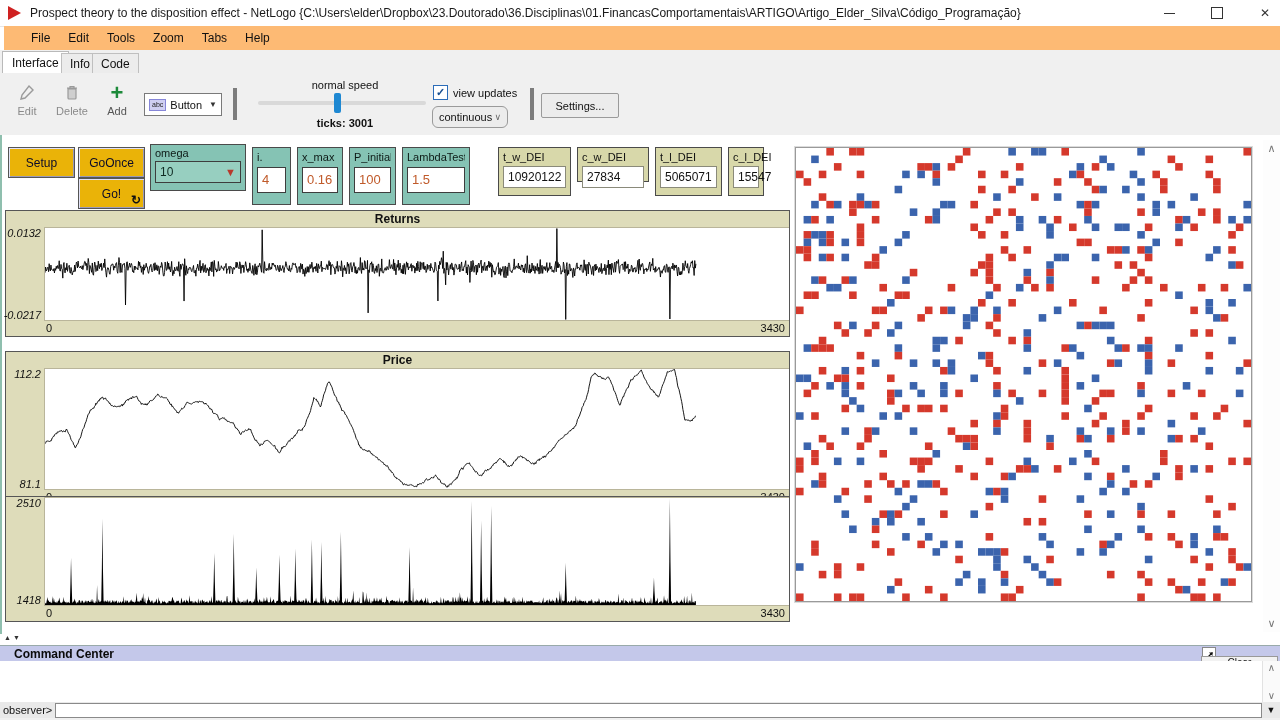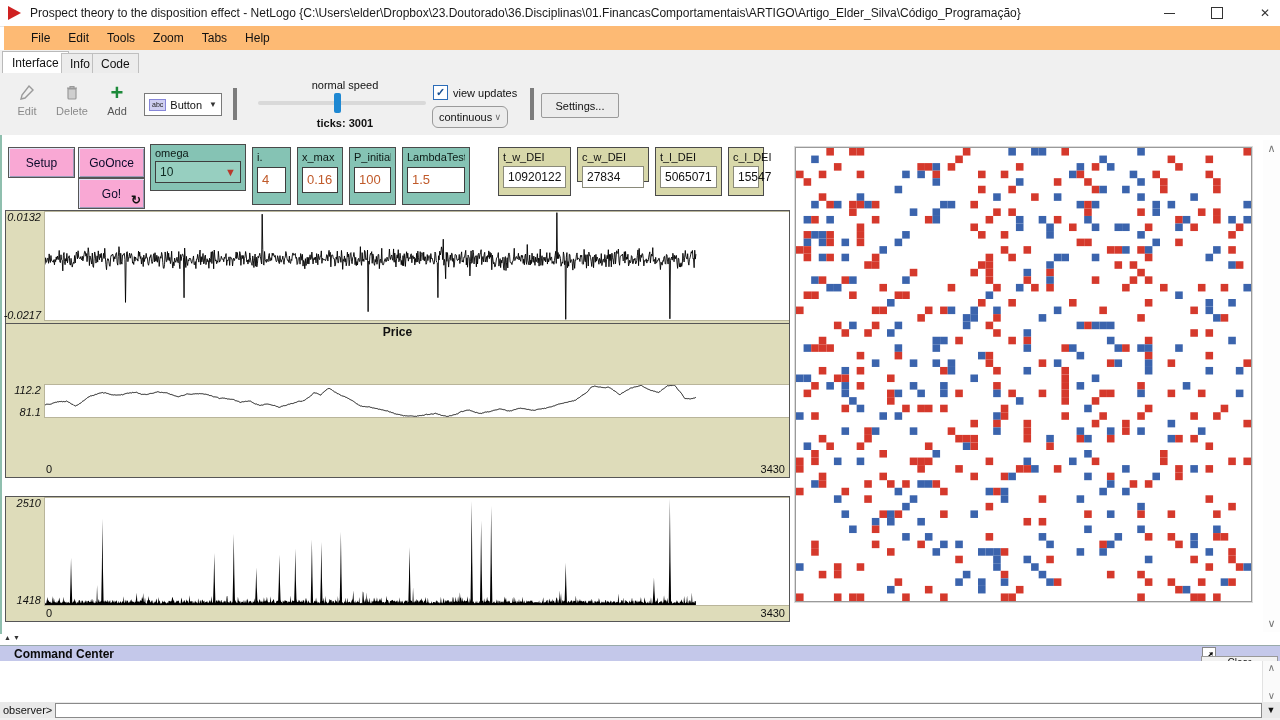--- a/index.html
+++ b/index.html
@@ -40,21 +40,21 @@
   .chk-box{width:13px;height:13px;border:1px solid #2b6cb8;background:#fff;font-size:11px;line-height:12px;text-align:center;color:#1a4f8f;font-weight:bold;}
   .chk-label{font-size:11px;margin-left:5px;color:#111;}
   .cont-dd{position:absolute;left:432px;top:33px;width:76px;height:22px;background:#ececec;border:1px solid #9a9a9a;border-radius:6px;
            display:flex;align-items:center;justify-content:space-between;padding:0 6px;box-sizing:border-box;font-size:11px;color:#111;}
   .settings-btn{position:absolute;left:541px;top:20px;width:76px;height:23px;background:#ececec;border:1px solid #9a9a9a;border-radius:2px;
                 font-size:11px;color:#111;display:flex;align-items:center;justify-content:center;}
   
   .main{left:0;top:135px;width:1280px;height:499px;background:#fff;}
   .teal-edge{left:0;top:0;width:2px;height:499px;background:#8fbfae;}
   
-  .nl-btn{position:absolute;background:#f9a8d4;border:1px solid #555;box-sizing:border-box;
+  .nl-btn{position:absolute;background:#eab308;border:1px solid #555;box-sizing:border-box;
           box-shadow:inset 1px 1px 0 #e2e2f6, inset -1px -1px 0 #9a9ab8;
           display:flex;align-items:center;justify-content:center;font-size:12px;color:#0a0a2a;}
   .forever-icon{position:absolute;right:3px;bottom:1px;font-size:12px;font-weight:bold;color:#111;}
   .nl-chooser{position:absolute;background:#85c3b4;border:1px solid #4a4a4a;box-sizing:border-box;padding:2px 4px;}
   .nl-chooser .clabel{font-size:11px;color:#0d1a16;}
   .chooser-value{margin-top:2px;background:#97cfc0;border:1px solid #3d3d3d;height:20px;display:flex;align-items:center;
                  justify-content:space-between;padding:0 4px;font-size:12px;color:#102a22;}
   .red-arrow{color:#b8392c;font-size:11px;}
   .nl-input{position:absolute;background:#85c3b4;border:1px solid #4a4a4a;box-sizing:border-box;padding:3px 4px;}
   .nl-input .ilabel{font-size:11px;color:#0d1a16;white-space:nowrap;overflow:hidden;}
@@ -223,38 +223,39 @@
   <div class="nl-monitor" style="left:655px;top:12px;width:67px;height:49px;">
     <div class="mlabel">t_l_DEI</div>
     <div class="monitor-value">5065071</div>
   </div>
   <div class="nl-monitor" style="left:728px;top:12px;width:36px;height:49px;">
     <div class="mlabel">c_l_DEI</div>
     <div class="monitor-value">15547</div>
   </div>
 
   <div class="plot" style="top:75px;height:127px;">
+    <div class="plot-title">Returns</div>
     <div class="plot-body">
       <div class="plot-ylab">
         <span class="ymax">0.0132</span>
         <span class="ymin">-0.0217</span>
       </div>
       <div class="plot-canvas">
         <svg id="svg-returns" viewBox="0 0 1000 100" preserveAspectRatio="none">
             <path d="M0.0 48.6 L0.8 42.4 L1.6 46.7 L2.4 45.7 L3.2 43.2 L4.0 42.5 L4.8 47.5 L5.6 38.8 L6.4 44.5 L7.2 46.7 L8.0 40.3 L8.7 44.8 L9.5 45.7 L10.3 45.5 L11.1 46.5 L11.9 44.2 L12.7 48.9 L13.5 44.0 L14.3 46.0 L15.1 41.6 L15.9 44.2 L16.7 40.8 L17.5 43.4 L18.3 44.0 L19.1 35.6 L19.9 46.2 L20.7 46.9 L21.5 39.6 L22.3 44.1 L23.1 44.8 L23.9 54.5 L24.7 40.1 L25.5 37.5 L26.2 45.9 L27.0 48.8 L27.8 43.2 L28.6 45.5 L29.4 38.3 L30.2 47.1 L31.0 43.1 L31.8 41.8 L32.6 40.5 L33.4 48.3 L34.2 49.2 L35.0 42.9 L35.8 47.1 L36.6 51.0 L37.4 48.3 L38.2 46.5 L39.0 47.7 L39.8 40.3 L40.6 47.2 L41.4 41.6 L42.2 37.1 L43.0 38.3 L43.7 43.4 L44.5 35.9 L45.3 42.0 L46.1 42.6 L46.9 43.3 L47.7 41.4 L48.5 43.3 L49.3 44.3 L50.1 40.9 L50.9 45.3 L51.7 42.6 L52.5 39.4 L53.3 36.3 L54.1 36.7 L54.9 40.9 L55.7 38.5 L56.5 46.0 L57.3 40.5 L58.1 33.1 L58.9 37.8 L59.7 49.6 L60.4 40.7 L61.2 42.2 L62.0 45.2 L62.8 48.2 L63.6 38.0 L64.4 50.1 L65.2 51.3 L66.0 43.1 L66.8 37.0 L67.6 39.8 L68.4 47.3 L69.2 46.0 L70.0 40.6 L70.8 46.4 L71.6 36.0 L72.4 41.6 L73.2 44.2 L74.0 39.0 L74.8 42.2 L75.6 38.2 L76.4 46.2 L77.2 43.6 L77.9 42.8 L78.7 38.3 L79.5 43.0 L80.3 33.6 L81.1 42.0 L81.9 48.6 L82.7 53.4 L83.5 45.6 L84.3 43.1 L85.1 43.5 L85.9 46.1 L86.7 49.9 L87.5 50.3 L88.3 41.9 L89.1 40.0 L89.9 40.5 L90.7 38.9 L91.5 39.8 L92.3 45.9 L93.1 41.4 L93.9 43.5 L94.7 40.6 L95.4 38.5 L96.2 37.6 L97.0 47.1 L97.8 49.2 L98.6 41.1 L99.4 32.1 L100.2 37.6 L101.0 48.5 L101.8 38.2 L102.6 46.0 L103.4 48.3 L104.2 39.9 L105.0 40.1 L105.8 39.0 L106.6 38.2 L107.4 44.0 L108.2 83.7 L109.0 46.6 L109.8 37.1 L110.6 36.8 L111.4 46.0 L112.1 43.4 L112.9 41.2 L113.7 38.1 L114.5 42.8 L115.3 40.7 L116.1 38.5 L116.9 40.5 L117.7 47.4 L118.5 46.4 L119.3 48.6 L120.1 41.4 L120.9 45.5 L121.7 41.7 L122.5 43.5 L123.3 43.9 L124.1 43.5 L124.9 45.5 L125.7 36.2 L126.5 41.0 L127.3 37.1 L128.1 43.1 L128.9 41.2 L129.6 48.2 L130.4 43.4 L131.2 42.3 L132.0 50.5 L132.8 39.9 L133.6 45.9 L134.4 42.4 L135.2 42.9 L136.0 38.3 L136.8 42.5 L137.6 42.4 L138.4 47.7 L139.2 49.3 L140.0 46.2 L140.8 41.5 L141.6 41.9 L142.4 39.5 L143.2 46.0 L144.0 47.7 L144.8 46.2 L145.6 40.6 L146.4 38.6 L147.1 46.2 L147.9 37.7 L148.7 45.4 L149.5 45.6 L150.3 40.0 L151.1 46.5 L151.9 41.1 L152.7 41.6 L153.5 50.4 L154.3 44.0 L155.1 41.3 L155.9 42.8 L156.7 37.4 L157.5 39.4 L158.3 46.6 L159.1 51.9 L159.9 52.3 L160.7 48.5 L161.5 37.0 L162.3 41.6 L163.1 46.1 L163.8 45.7 L164.6 36.6 L165.4 44.3 L166.2 38.1 L167.0 45.1 L167.8 42.1 L168.6 47.8 L169.4 44.4 L170.2 36.3 L171.0 47.1 L171.8 51.9 L172.6 46.2 L173.4 49.8 L174.2 42.6 L175.0 45.3 L175.8 46.6 L176.6 44.4 L177.4 41.9 L178.2 45.7 L179.0 47.0 L179.8 36.6 L180.6 48.6 L181.3 52.5 L182.1 39.4 L182.9 45.0 L183.7 41.2 L184.5 39.0 L185.3 39.2 L186.1 42.0 L186.9 79.4 L187.7 33.4 L188.5 45.4 L189.3 51.4 L190.1 41.1 L190.9 47.1 L191.7 49.5 L192.5 44.2 L193.3 45.3 L194.1 42.7 L194.9 43.5 L195.7 43.2 L196.5 46.1 L197.3 47.5 L198.1 44.7 L198.8 43.7 L199.6 40.7 L200.4 48.8 L201.2 48.5 L202.0 45.9 L202.8 52.4 L203.6 43.7 L204.4 43.9 L205.2 39.2 L206.0 42.9 L206.8 46.4 L207.6 39.4 L208.4 35.2 L209.2 48.8 L210.0 41.4 L210.8 46.2 L211.6 43.5 L212.4 38.4 L213.2 48.1 L214.0 47.5 L214.8 40.8 L215.6 39.9 L216.3 48.7 L217.1 46.8 L217.9 43.3 L218.7 46.0 L219.5 45.0 L220.3 52.1 L221.1 42.8 L221.9 46.5 L222.7 43.3 L223.5 36.9 L224.3 47.7 L225.1 36.6 L225.9 38.1 L226.7 52.6 L227.5 35.2 L228.3 41.7 L229.1 45.4 L229.9 44.3 L230.7 47.9 L231.5 45.3 L232.3 46.6 L233.0 36.4 L233.8 42.2 L234.6 46.4 L235.4 45.2 L236.2 44.4 L237.0 41.0 L237.8 43.2 L238.6 43.6 L239.4 43.4 L240.2 46.1 L241.0 41.9 L241.8 43.1 L242.6 40.9 L243.4 38.5 L244.2 49.4 L245.0 44.7 L245.8 45.3 L246.6 43.2 L247.4 41.5 L248.2 49.5 L249.0 41.8 L249.8 41.8 L250.5 43.5 L251.3 43.3 L252.1 50.0 L252.9 44.3 L253.7 42.7 L254.5 45.0 L255.3 43.1 L256.1 42.6 L256.9 37.0 L257.7 43.2 L258.5 37.5 L259.3 42.0 L260.1 43.1 L260.9 44.4 L261.7 36.7 L262.5 38.6 L263.3 49.4 L264.1 42.0 L264.9 40.1 L265.7 43.1 L266.5 40.3 L267.3 48.4 L268.0 43.1 L268.8 41.7 L269.6 36.6 L270.4 39.7 L271.2 46.1 L272.0 44.5 L272.8 48.2 L273.6 44.1 L274.4 46.5 L275.2 37.9 L276.0 42.4 L276.8 46.4 L277.6 47.8 L278.4 49.4 L279.2 40.7 L280.0 44.6 L280.8 51.4 L281.6 43.4 L282.4 38.9 L283.2 50.2 L284.0 41.8 L284.7 50.8 L285.5 48.0 L286.3 41.0 L287.1 42.4 L287.9 40.3 L288.7 38.2 L289.5 41.3 L290.3 44.8 L291.1 48.1 L291.9 2.0 L292.7 34.7 L293.5 48.3 L294.3 49.2 L295.1 36.6 L295.9 44.3 L296.7 45.5 L297.5 46.7 L298.3 43.6 L299.1 45.3 L299.9 46.0 L300.7 40.3 L301.5 38.4 L302.2 45.5 L303.0 45.0 L303.8 42.3 L304.6 44.7 L305.4 38.1 L306.2 40.3 L307.0 38.4 L307.8 40.2 L308.6 41.8 L309.4 40.2 L310.2 44.4 L311.0 46.1 L311.8 45.2 L312.6 40.5 L313.4 42.3 L314.2 46.7 L315.0 47.8 L315.8 40.4 L316.6 45.0 L317.4 46.5 L318.2 44.1 L319.0 43.7 L319.7 40.8 L320.5 46.5 L321.3 48.4 L322.1 42.8 L322.9 41.9 L323.7 36.6 L324.5 38.9 L325.3 43.3 L326.1 44.9 L326.9 44.5 L327.7 46.7 L328.5 40.8 L329.3 47.2 L330.1 47.6 L330.9 43.8 L331.7 44.9 L332.5 39.7 L333.3 37.9 L334.1 39.9 L334.9 40.0 L335.7 39.1 L336.4 38.4 L337.2 42.9 L338.0 41.9 L338.8 48.6 L339.6 47.7 L340.4 43.2 L341.2 42.1 L342.0 42.0 L342.8 48.3 L343.6 38.5 L344.4 40.2 L345.2 44.7 L346.0 39.2 L346.8 50.1 L347.6 44.8 L348.4 46.1 L349.2 52.6 L350.0 43.2 L350.8 49.6 L351.6 47.8 L352.4 41.9 L353.2 48.0 L353.9 42.1 L354.7 48.2 L355.5 42.7 L356.3 39.6 L357.1 44.1 L357.9 43.3 L358.7 37.1 L359.5 42.7 L360.3 48.1 L361.1 42.9 L361.9 42.2 L362.7 44.3 L363.5 41.8 L364.3 47.1 L365.1 38.5 L365.9 41.8 L366.7 48.9 L367.5 39.0 L368.3 42.8 L369.1 44.1 L369.9 41.0 L370.7 41.0 L371.4 36.0 L372.2 47.5 L373.0 42.7 L373.8 43.5 L374.6 44.4 L375.4 44.2 L376.2 43.9 L377.0 45.1 L377.8 43.4 L378.6 39.5 L379.4 40.1 L380.2 45.4 L381.0 38.8 L381.8 35.5 L382.6 41.2 L383.4 37.3 L384.2 50.8 L385.0 40.1 L385.8 39.6 L386.6 39.8 L387.4 42.3 L388.1 43.3 L388.9 43.3 L389.7 50.1 L390.5 48.2 L391.3 41.7 L392.1 43.8 L392.9 36.2 L393.7 47.0 L394.5 47.0 L395.3 41.0 L396.1 41.7 L396.9 41.9 L397.7 46.6 L398.5 35.6 L399.3 42.0 L400.1 53.1 L400.9 43.9 L401.7 45.3 L402.5 40.7 L403.3 46.4 L404.1 43.2 L404.9 49.8 L405.6 46.7 L406.4 37.2 L407.2 41.7 L408.0 39.0 L408.8 49.8 L409.6 44.0 L410.4 38.4 L411.2 37.6 L412.0 46.0 L412.8 47.9 L413.6 42.2 L414.4 41.3 L415.2 37.5 L416.0 41.6 L416.8 48.8 L417.6 42.0 L418.4 49.7 L419.2 45.9 L420.0 49.1 L420.8 43.5 L421.6 42.9 L422.4 45.9 L423.1 45.5 L423.9 32.1 L424.7 45.7 L425.5 49.4 L426.3 37.6 L427.1 45.6 L427.9 43.7 L428.7 45.8 L429.5 35.5 L430.3 36.5 L431.1 44.1 L431.9 43.3 L432.7 44.2 L433.5 35.2 L434.3 92.3 L435.1 45.5 L435.9 48.4 L436.7 41.0 L437.5 38.3 L438.3 39.2 L439.1 36.7 L439.8 47.5 L440.6 38.8 L441.4 40.7 L442.2 47.8 L443.0 49.4 L443.8 44.0 L444.6 46.4 L445.4 41.1 L446.2 48.4 L447.0 44.3 L447.8 39.3 L448.6 39.4 L449.4 52.5 L450.2 44.3 L451.0 43.6 L451.8 47.0 L452.6 33.6 L453.4 48.3 L454.2 49.0 L455.0 48.8 L455.8 46.1 L456.6 44.2 L457.3 43.1 L458.1 46.1 L458.9 45.8 L459.7 41.8 L460.5 43.8 L461.3 45.3 L462.1 43.7 L462.9 34.4 L463.7 41.6 L464.5 44.0 L465.3 41.1 L466.1 39.8 L466.9 43.5 L467.7 44.8 L468.5 34.2 L469.3 46.5 L470.1 38.0 L470.9 43.8 L471.7 50.9 L472.5 43.1 L473.3 39.6 L474.1 42.8 L474.8 34.9 L475.6 46.1 L476.4 44.7 L477.2 38.2 L478.0 42.9 L478.8 48.8 L479.6 44.8 L480.4 49.6 L481.2 40.4 L482.0 49.8 L482.8 38.6 L483.6 43.5 L484.4 50.4 L485.2 41.2 L486.0 36.8 L486.8 42.7 L487.6 38.1 L488.4 45.5 L489.2 42.3 L490.0 42.5 L490.8 43.3 L491.5 39.8 L492.3 38.7 L493.1 47.0 L493.9 40.8 L494.7 40.3 L495.5 43.2 L496.3 41.7 L497.1 49.0 L497.9 43.1 L498.7 46.5 L499.5 38.2 L500.3 46.3 L501.1 36.2 L501.9 41.9 L502.7 46.5 L503.5 47.8 L504.3 36.7 L505.1 45.4 L505.9 39.3 L506.7 37.6 L507.5 38.5 L508.3 44.3 L509.0 37.2 L509.8 45.4 L510.6 41.4 L511.4 41.6 L512.2 48.4 L513.0 46.8 L513.8 39.4 L514.6 45.0 L515.4 41.6 L516.2 40.3 L517.0 41.2 L517.8 46.7 L518.6 38.5 L519.4 43.1 L520.2 42.6 L521.0 44.3 L521.8 46.4 L522.6 48.3 L523.4 47.1 L524.2 37.1 L525.0 38.2 L525.8 44.8 L526.5 46.5 L527.3 47.0 L528.1 79.3 L528.9 40.5 L529.7 44.5 L530.5 36.3 L531.3 39.8 L532.1 37.3 L532.9 32.3 L533.7 34.9 L534.5 44.1 L535.3 25.2 L536.1 49.3 L536.9 43.9 L537.7 47.2 L538.5 61.8 L539.3 37.3 L540.1 45.7 L540.9 37.6 L541.7 42.5 L542.5 51.0 L543.3 44.0 L544.0 42.8 L544.8 39.8 L545.6 44.8 L546.4 38.2 L547.2 38.4 L548.0 45.7 L548.8 42.9 L549.6 51.2 L550.4 48.1 L551.2 39.4 L552.0 39.5 L552.8 39.9 L553.6 44.0 L554.4 45.0 L555.2 43.8 L556.0 44.4 L556.8 39.3 L557.6 47.7 L558.4 44.2 L559.2 40.1 L560.0 36.9 L560.7 46.3 L561.5 45.0 L562.3 46.5 L563.1 41.7 L563.9 41.9 L564.7 38.8 L565.5 35.5 L566.3 49.0 L567.1 42.4 L567.9 51.1 L568.7 39.9 L569.5 41.3 L570.3 42.7 L571.1 59.2 L571.9 46.1 L572.7 36.0 L573.5 47.5 L574.3 46.6 L575.1 35.2 L575.9 37.7 L576.7 48.1 L577.5 41.8 L578.2 41.3 L579.0 40.5 L579.8 50.8 L580.6 40.4 L581.4 48.1 L582.2 39.3 L583.0 38.2 L583.8 43.2 L584.6 39.6 L585.4 37.4 L586.2 34.9 L587.0 48.7 L587.8 43.6 L588.6 41.2 L589.4 46.1 L590.2 39.6 L591.0 37.3 L591.8 46.3 L592.6 43.8 L593.4 41.2 L594.2 46.4 L595.0 40.3 L595.7 41.8 L596.5 36.0 L597.3 43.2 L598.1 37.2 L598.9 41.9 L599.7 38.2 L600.5 53.5 L601.3 39.9 L602.1 44.4 L602.9 48.0 L603.7 46.7 L604.5 50.8 L605.3 50.5 L606.1 46.5 L606.9 42.7 L607.7 42.0 L608.5 41.1 L609.3 37.6 L610.1 50.1 L610.9 46.3 L611.7 43.2 L612.4 51.5 L613.2 44.6 L614.0 47.3 L614.8 44.2 L615.6 41.8 L616.4 52.0 L617.2 53.9 L618.0 42.6 L618.8 41.3 L619.6 54.2 L620.4 47.0 L621.2 42.3 L622.0 51.8 L622.8 39.8 L623.6 37.9 L624.4 39.5 L625.2 46.7 L626.0 47.0 L626.8 46.9 L627.6 48.7 L628.4 45.7 L629.2 45.6 L629.9 41.6 L630.7 33.6 L631.5 45.0 L632.3 43.4 L633.1 41.4 L633.9 41.4 L634.7 43.6 L635.5 42.8 L636.3 38.2 L637.1 44.4 L637.9 41.3 L638.7 43.8 L639.5 45.7 L640.3 40.0 L641.1 41.9 L641.9 40.3 L642.7 47.6 L643.5 43.6 L644.3 48.9 L645.1 40.6 L645.9 38.9 L646.7 46.5 L647.4 48.5 L648.2 30.1 L649.0 44.7 L649.8 47.3 L650.6 49.0 L651.4 39.9 L652.2 49.1 L653.0 44.5 L653.8 47.7 L654.6 38.1 L655.4 44.1 L656.2 46.6 L657.0 40.8 L657.8 45.4 L658.6 49.4 L659.4 41.8 L660.2 46.1 L661.0 44.5 L661.8 38.6 L662.6 47.0 L663.4 42.7 L664.1 50.1 L664.9 41.9 L665.7 34.3 L666.5 49.4 L667.3 43.3 L668.1 40.5 L668.9 49.4 L669.7 43.4 L670.5 41.9 L671.3 44.9 L672.1 41.9 L672.9 46.3 L673.7 43.2 L674.5 37.6 L675.3 48.2 L676.1 43.1 L676.9 46.2 L677.7 43.9 L678.5 37.7 L679.3 44.7 L680.1 42.3 L680.9 41.6 L681.6 47.6 L682.4 45.9 L683.2 45.8 L684.0 48.4 L684.8 44.8 L685.6 40.4 L686.4 36.4 L687.2 47.6 L688.0 0.6 L688.8 43.2 L689.6 37.5 L690.4 43.2 L691.2 39.4 L692.0 40.8 L692.8 43.0 L693.6 50.2 L694.4 48.2 L695.2 46.2 L696.0 47.5 L696.8 37.0 L697.6 40.0 L698.4 48.9 L699.1 45.1 L699.9 99.4 L700.7 41.9 L701.5 37.6 L702.3 51.6 L703.1 45.9 L703.9 50.2 L704.7 39.1 L705.5 39.4 L706.3 46.8 L707.1 44.7 L707.9 44.1 L708.7 47.4 L709.5 53.8 L710.3 43.4 L711.1 46.0 L711.9 52.2 L712.7 44.3 L713.5 44.8 L714.3 39.5 L715.1 37.9 L715.8 44.1 L716.6 42.6 L717.4 43.1 L718.2 43.4 L719.0 45.9 L719.8 40.1 L720.6 41.5 L721.4 40.0 L722.2 47.9 L723.0 48.6 L723.8 48.1 L724.6 34.6 L725.4 44.4 L726.2 46.1 L727.0 39.5 L727.8 52.0 L728.6 39.9 L729.4 39.6 L730.2 50.0 L731.0 37.1 L731.8 40.2 L732.6 39.8 L733.3 42.3 L734.1 45.9 L734.9 50.5 L735.7 43.4 L736.5 41.6 L737.3 51.6 L738.1 41.7 L738.9 39.9 L739.7 46.5 L740.5 39.2 L741.3 45.5 L742.1 41.7 L742.9 43.2 L743.7 44.4 L744.5 48.4 L745.3 42.9 L746.1 44.3 L746.9 47.4 L747.7 38.5 L748.5 49.6 L749.3 46.9 L750.1 43.8 L750.8 43.8 L751.6 46.6 L752.4 39.4 L753.2 43.1 L754.0 50.8 L754.8 43.8 L755.6 40.1 L756.4 43.3 L757.2 34.9 L758.0 50.7 L758.8 39.3 L759.6 45.0 L760.4 39.1 L761.2 50.8 L762.0 38.1 L762.8 42.3 L763.6 44.4 L764.4 48.3 L765.2 39.0 L766.0 37.1 L766.8 48.0 L767.5 42.5 L768.3 35.9 L769.1 37.8 L769.9 38.4 L770.7 34.3 L771.5 45.2 L772.3 49.3 L773.1 41.5 L773.9 40.7 L774.7 39.9 L775.5 40.2 L776.3 39.0 L777.1 45.2 L777.9 44.2 L778.7 36.8 L779.5 47.3 L780.3 36.6 L781.1 44.1 L781.9 41.8 L782.7 43.6 L783.5 39.1 L784.3 49.9 L785.0 48.7 L785.8 44.7 L786.6 47.1 L787.4 46.4 L788.2 40.4 L789.0 41.3 L789.8 47.7 L790.6 47.8 L791.4 43.6 L792.2 44.6 L793.0 42.8 L793.8 48.1 L794.6 47.4 L795.4 44.9 L796.2 40.2 L797.0 35.1 L797.8 49.7 L798.6 33.7 L799.4 43.8 L800.2 46.0 L801.0 39.8 L801.8 42.0 L802.5 38.6 L803.3 38.7 L804.1 43.0 L804.9 49.9 L805.7 45.1 L806.5 44.9 L807.3 45.6 L808.1 43.4 L808.9 47.3 L809.7 44.6 L810.5 45.5 L811.3 42.5 L812.1 39.3 L812.9 36.9 L813.7 47.1 L814.5 41.7 L815.3 39.0 L816.1 40.9 L816.9 33.0 L817.7 45.7 L818.5 44.6 L819.2 44.0 L820.0 48.2 L820.8 42.0 L821.6 47.2 L822.4 46.7 L823.2 44.8 L824.0 45.0 L824.8 43.0 L825.6 42.9 L826.4 46.5 L827.2 53.3 L828.0 46.4 L828.8 48.4 L829.6 49.2 L830.4 45.1 L831.2 45.7 L832.0 41.5 L832.8 41.0 L833.6 47.7 L834.4 48.3 L835.2 39.4 L836.0 39.6 L836.7 45.5 L837.5 48.2 L838.3 42.5 L839.1 42.3 L839.9 98.9 L840.7 44.9 L841.5 43.0 L842.3 41.7 L843.1 44.6 L843.9 38.2 L844.7 41.0 L845.5 46.1 L846.3 40.1 L847.1 43.4 L847.9 41.0 L848.7 40.2 L849.5 47.2 L850.3 52.2 L851.1 42.7 L851.9 43.2 L852.7 50.8 L853.5 47.7 L854.2 51.0 L855.0 47.0 L855.8 50.4 L856.6 47.6 L857.4 38.2 L858.2 43.1 L859.0 46.3 L859.8 41.8 L860.6 35.6 L861.4 40.9 L862.2 42.5 L863.0 43.6 L863.8 38.6 L864.6 46.2 L865.4 49.2 L866.2 44.0 L867.0 42.4 L867.8 39.7 L868.6 36.8 L869.4 38.1 L870.2 35.6 L871.0 43.5 L871.7 43.1 L872.5 51.6 L873.3 35.4 L874.1 43.6 L874.9 39.0 " fill="none" stroke="#000" stroke-width="0.9" vector-effect="non-scaling-stroke"></path>
           </svg>
       </div>
     </div>
     <div class="plot-xrow">
       <span>0</span>
       <span>3430</span>
     </div>
   </div>
 
-  <div class="plot" style="top:188px;height:155px;gap:44px;">
+  <div class="plot" style="top:216px;height:155px;">
     <div class="plot-title">Price</div>
     <div class="plot-body">
       <div class="plot-ylab">
         <span class="ymax">112.2</span>
         <span class="ymin">81.1</span>
       </div>
       <div class="plot-canvas">
         <svg id="svg-price" viewBox="0 0 1000 100" preserveAspectRatio="none">
             <path d="M0.0 62.3 L0.9 61.5 L1.7 60.2 L2.6 60.2 L3.5 60.0 L4.4 60.2 L5.2 60.1 L6.1 60.4 L7.0 59.8 L7.9 60.2 L8.7 59.2 L9.6 57.5 L10.5 57.0 L11.4 56.0 L12.2 56.1 L13.1 54.5 L14.0 54.1 L14.9 53.7 L15.7 54.1 L16.6 52.4 L17.5 52.9 L18.4 52.5 L19.2 51.8 L20.1 51.7 L21.0 51.8 L21.9 51.1 L22.7 52.0 L23.6 52.4 L24.5 51.5 L25.4 52.0 L26.2 52.1 L27.1 52.5 L28.0 50.9 L28.9 50.0 L29.7 51.0 L30.6 52.3 L31.5 53.6 L32.4 54.3 L33.2 55.1 L34.1 56.9 L35.0 58.8 L35.9 59.7 L36.7 60.4 L37.6 61.0 L38.5 63.1 L39.4 63.5 L40.2 65.4 L41.1 65.5 L42.0 64.2 L42.9 63.2 L43.7 62.6 L44.6 61.6 L45.5 59.5 L46.4 58.2 L47.2 57.7 L48.1 56.5 L49.0 54.2 L49.9 52.1 L50.7 50.3 L51.6 49.6 L52.5 48.6 L53.4 46.6 L54.2 45.0 L55.1 44.0 L56.0 41.9 L56.9 40.2 L57.7 38.2 L58.6 37.5 L59.5 36.7 L60.4 35.0 L61.2 34.0 L62.1 34.2 L63.0 33.5 L63.9 32.8 L64.7 32.5 L65.6 32.8 L66.5 31.2 L67.4 30.7 L68.2 28.6 L69.1 29.4 L70.0 28.3 L70.9 27.2 L71.7 26.4 L72.6 26.9 L73.5 25.1 L74.4 25.2 L75.2 24.1 L76.1 24.2 L77.0 23.4 L77.9 23.7 L78.7 25.3 L79.6 24.9 L80.5 24.3 L81.4 24.2 L82.2 25.3 L83.1 26.2 L84.0 26.4 L84.9 27.2 L85.7 27.4 L86.6 28.8 L87.5 28.6 L88.4 29.9 L89.2 30.6 L90.1 30.2 L91.0 30.9 L91.9 31.2 L92.7 31.5 L93.6 30.6 L94.5 31.3 L95.4 31.1 L96.2 31.5 L97.1 31.2 L98.0 31.4 L98.9 31.1 L99.7 31.5 L100.6 30.6 L101.5 31.1 L102.4 30.2 L103.2 29.5 L104.1 30.9 L105.0 29.2 L105.9 29.7 L106.7 28.2 L107.6 28.2 L108.5 26.5 L109.4 26.2 L110.2 26.1 L111.1 25.3 L112.0 26.1 L112.9 24.8 L113.7 24.8 L114.6 24.7 L115.5 23.9 L116.4 25.0 L117.2 23.6 L118.1 22.8 L119.0 23.8 L119.9 23.6 L120.7 23.5 L121.6 23.3 L122.5 22.7 L123.4 22.8 L124.2 24.1 L125.1 25.4 L126.0 26.5 L126.9 26.6 L127.7 27.4 L128.6 27.9 L129.5 29.5 L130.4 28.6 L131.2 29.2 L132.1 29.1 L133.0 29.7 L133.9 29.0 L134.7 29.9 L135.6 28.9 L136.5 30.0 L137.4 30.0 L138.2 28.6 L139.1 28.6 L140.0 27.7 L140.9 26.6 L141.7 26.3 L142.6 26.0 L143.5 26.5 L144.4 26.1 L145.2 25.9 L146.1 25.2 L147.0 24.2 L147.9 23.9 L148.7 22.7 L149.6 22.6 L150.5 22.0 L151.4 20.9 L152.2 21.1 L153.1 22.1 L154.0 22.8 L154.9 23.2 L155.7 23.7 L156.6 22.8 L157.5 23.2 L158.4 23.5 L159.2 24.1 L160.1 23.9 L161.0 24.0 L161.9 24.2 L162.7 23.7 L163.6 24.5 L164.5 25.0 L165.4 26.0 L166.2 27.2 L167.1 27.4 L168.0 29.3 L168.9 29.6 L169.7 29.1 L170.6 31.4 L171.5 30.9 L172.4 31.9 L173.2 32.5 L174.1 33.5 L175.0 34.1 L175.9 34.3 L176.7 35.2 L177.6 36.5 L178.5 35.8 L179.4 36.8 L180.2 36.4 L181.1 35.2 L182.0 34.5 L182.9 33.9 L183.7 32.7 L184.6 33.2 L185.5 32.7 L186.4 32.4 L187.2 32.1 L188.1 30.4 L189.0 29.9 L189.9 28.6 L190.7 27.7 L191.6 27.7 L192.5 28.3 L193.4 28.4 L194.2 28.6 L195.1 29.2 L196.0 28.9 L196.9 29.2 L197.7 28.8 L198.6 28.5 L199.5 27.9 L200.4 27.5 L201.2 27.9 L202.1 27.3 L203.0 27.0 L203.9 27.5 L204.7 27.0 L205.6 28.0 L206.5 27.7 L207.4 26.7 L208.2 27.1 L209.1 27.2 L210.0 27.2 L210.9 27.3 L211.7 27.3 L212.6 27.5 L213.5 28.9 L214.4 28.9 L215.2 29.3 L216.1 28.4 L217.0 29.3 L217.9 29.8 L218.7 30.5 L219.6 30.7 L220.5 32.2 L221.4 33.1 L222.2 32.8 L223.1 33.9 L224.0 33.5 L224.9 34.8 L225.7 36.6 L226.6 37.1 L227.5 37.1 L228.4 36.9 L229.2 37.4 L230.1 37.9 L231.0 37.7 L231.9 38.5 L232.7 40.1 L233.6 41.2 L234.5 42.5 L235.4 42.1 L236.2 41.3 L237.1 41.3 L238.0 40.6 L238.9 40.7 L239.7 41.2 L240.6 40.5 L241.5 41.3 L242.4 42.4 L243.2 42.0 L244.1 42.5 L245.0 43.7 L245.9 43.8 L246.7 43.7 L247.6 44.0 L248.5 44.2 L249.4 44.7 L250.2 44.5 L251.1 44.8 L252.0 44.9 L252.9 44.6 L253.7 45.7 L254.6 46.7 L255.5 48.3 L256.4 49.3 L257.2 49.4 L258.1 49.5 L259.0 50.8 L259.9 51.0 L260.7 51.8 L261.6 53.5 L262.5 54.3 L263.4 54.7 L264.2 53.1 L265.1 52.4 L266.0 52.1 L266.9 52.5 L267.7 52.4 L268.6 51.3 L269.5 50.8 L270.4 51.2 L271.2 51.3 L272.1 51.0 L273.0 50.9 L273.9 49.6 L274.7 50.1 L275.6 50.8 L276.5 50.3 L277.4 52.3 L278.2 53.4 L279.1 54.8 L280.0 55.9 L280.9 57.3 L281.7 58.3 L282.6 59.6 L283.5 59.2 L284.4 59.4 L285.2 61.0 L286.1 61.5 L287.0 61.7 L287.9 62.9 L288.7 64.1 L289.6 63.7 L290.5 62.3 L291.4 62.9 L292.2 63.0 L293.1 62.5 L294.0 61.4 L294.9 60.2 L295.7 60.3 L296.6 59.8 L297.5 59.6 L298.4 59.7 L299.2 59.5 L300.1 59.9 L301.0 60.3 L301.8 60.7 L302.7 61.1 L303.6 62.0 L304.5 62.6 L305.3 63.0 L306.2 63.7 L307.1 64.1 L308.0 63.9 L308.8 63.6 L309.7 65.7 L310.6 66.9 L311.5 66.9 L312.3 67.2 L313.2 69.0 L314.1 69.4 L315.0 69.8 L315.8 69.6 L316.7 68.4 L317.6 67.2 L318.5 65.2 L319.3 66.1 L320.2 64.6 L321.1 64.8 L322.0 64.6 L322.8 64.7 L323.7 63.8 L324.6 63.3 L325.5 61.8 L326.3 61.4 L327.2 60.2 L328.1 59.6 L329.0 60.3 L329.8 58.8 L330.7 58.0 L331.6 57.8 L332.5 58.2 L333.3 57.2 L334.2 57.0 L335.1 55.5 L336.0 56.0 L336.8 54.6 L337.7 54.0 L338.6 53.8 L339.5 51.9 L340.3 50.8 L341.2 50.9 L342.1 50.6 L343.0 51.3 L343.8 50.9 L344.7 50.8 L345.6 51.3 L346.5 49.2 L347.3 48.9 L348.2 48.4 L349.1 47.5 L350.0 46.3 L350.8 44.4 L351.7 42.2 L352.6 41.2 L353.5 40.0 L354.3 38.8 L355.2 37.5 L356.1 36.3 L357.0 34.6 L357.8 32.2 L358.7 30.5 L359.6 28.5 L360.5 26.8 L361.3 23.8 L362.2 24.5 L363.1 24.9 L364.0 25.5 L364.8 25.2 L365.7 27.0 L366.6 26.9 L367.5 28.1 L368.3 29.4 L369.2 30.3 L370.1 31.6 L371.0 30.7 L371.8 28.0 L372.7 26.5 L373.6 24.4 L374.5 21.6 L375.3 20.5 L376.2 19.1 L377.1 17.7 L378.0 15.1 L378.8 14.3 L379.7 12.0 L380.6 11.6 L381.5 10.7 L382.3 10.9 L383.2 12.0 L384.1 13.3 L385.0 14.3 L385.8 15.3 L386.7 17.4 L387.6 18.7 L388.5 20.6 L389.3 21.9 L390.2 22.5 L391.1 23.0 L392.0 24.6 L392.8 27.0 L393.7 27.4 L394.6 27.5 L395.5 29.6 L396.3 29.6 L397.2 31.6 L398.1 32.5 L399.0 34.7 L399.8 34.2 L400.7 35.0 L401.6 35.3 L402.5 35.7 L403.3 37.8 L404.2 38.0 L405.1 38.7 L406.0 40.1 L406.8 41.1 L407.7 41.9 L408.6 43.2 L409.5 44.6 L410.3 45.7 L411.2 46.4 L412.1 47.7 L413.0 48.5 L413.8 49.8 L414.7 51.2 L415.6 53.0 L416.5 54.0 L417.3 55.8 L418.2 57.8 L419.1 58.7 L420.0 59.6 L420.8 60.7 L421.7 63.3 L422.6 63.3 L423.5 64.9 L424.3 65.8 L425.2 65.4 L426.1 66.5 L427.0 67.2 L427.8 67.3 L428.7 67.4 L429.6 67.1 L430.5 68.0 L431.3 67.7 L432.2 68.2 L433.1 68.1 L434.0 69.0 L434.8 68.0 L435.7 68.2 L436.6 68.3 L437.5 69.8 L438.3 70.5 L439.2 70.2 L440.1 71.6 L441.0 71.7 L441.8 71.7 L442.7 72.3 L443.6 72.9 L444.5 73.3 L445.3 73.5 L446.2 73.4 L447.1 74.4 L448.0 75.7 L448.8 75.7 L449.7 75.6 L450.6 76.1 L451.5 76.9 L452.3 77.4 L453.2 77.7 L454.1 77.6 L455.0 78.6 L455.8 79.8 L456.7 79.4 L457.6 80.3 L458.5 81.1 L459.3 80.6 L460.2 80.5 L461.1 81.6 L462.0 82.9 L462.8 84.1 L463.7 84.2 L464.6 84.4 L465.5 86.0 L466.3 85.8 L467.2 86.6 L468.1 87.1 L469.0 88.7 L469.8 89.8 L470.7 90.3 L471.6 90.0 L472.5 91.4 L473.3 91.1 L474.2 91.7 L475.1 92.0 L476.0 92.2 L476.8 92.4 L477.7 93.5 L478.6 94.2 L479.5 94.1 L480.3 94.5 L481.2 96.3 L482.1 96.5 L483.0 95.6 L483.8 95.9 L484.7 96.5 L485.6 96.1 L486.5 97.0 L487.3 96.8 L488.2 97.0 L489.1 96.8 L490.0 96.7 L490.8 96.8 L491.7 96.2 L492.6 96.6 L493.5 96.6 L494.3 97.2 L495.2 97.5 L496.1 98.0 L497.0 97.9 L497.8 97.8 L498.7 97.7 L499.6 98.2 L500.5 96.6 L501.3 95.8 L502.2 96.5 L503.1 95.7 L504.0 95.3 L504.8 95.6 L505.7 95.8 L506.6 95.3 L507.5 94.6 L508.3 95.0 L509.2 94.7 L510.1 93.9 L511.0 92.5 L511.8 92.0 L512.7 91.3 L513.6 92.1 L514.5 92.8 L515.3 92.3 L516.2 91.9 L517.1 92.2 L518.0 91.1 L518.8 91.0 L519.7 90.2 L520.6 91.0 L521.5 90.4 L522.3 90.8 L523.2 89.4 L524.1 88.8 L525.0 88.3 L525.8 89.5 L526.7 89.9 L527.6 90.5 L528.5 92.0 L529.3 91.8 L530.2 91.9 L531.1 92.7 L532.0 94.5 L532.8 95.2 L533.7 94.9 L534.6 95.5 L535.5 96.1 L536.3 95.4 L537.2 96.3 L538.1 96.4 L539.0 98.0 L539.8 98.2 L540.7 98.5 L541.6 97.2 L542.5 97.8 L543.3 96.4 L544.2 95.7 L545.1 95.9 L546.0 96.3 L546.8 95.2 L547.7 94.3 L548.6 93.6 L549.5 92.9 L550.3 92.6 L551.2 92.1 L552.1 92.2 L553.0 90.5 L553.8 91.1 L554.7 89.9 L555.6 88.5 L556.5 87.2 L557.3 84.9 L558.2 84.0 L559.1 83.6 L560.0 82.4 L560.8 82.7 L561.7 83.7 L562.6 82.2 L563.5 81.2 L564.3 80.6 L565.2 80.0 L566.1 79.2 L567.0 78.8 L567.8 78.7 L568.7 78.8 L569.6 78.6 L570.5 78.2 L571.3 79.8 L572.2 80.3 L573.1 80.9 L574.0 81.5 L574.8 82.1 L575.7 83.1 L576.6 84.3 L577.5 84.5 L578.3 85.8 L579.2 86.0 L580.1 85.5 L581.0 86.2 L581.8 87.6 L582.7 88.1 L583.6 88.7 L584.5 88.6 L585.3 88.5 L586.2 88.8 L587.1 89.0 L588.0 87.4 L588.8 87.5 L589.7 86.6 L590.6 85.5 L591.5 84.4 L592.3 84.4 L593.2 84.8 L594.1 84.7 L595.0 83.4 L595.8 84.2 L596.7 83.9 L597.6 83.4 L598.5 82.7 L599.3 82.9 L600.2 81.3 L601.1 80.6 L601.9 80.7 L602.8 79.2 L603.7 78.6 L604.6 78.8 L605.4 78.0 L606.3 78.4 L607.2 77.3 L608.1 77.0 L608.9 75.9 L609.8 75.5 L610.7 74.8 L611.6 74.4 L612.4 75.1 L613.3 75.3 L614.2 75.8 L615.1 76.4 L615.9 76.2 L616.8 78.1 L617.7 77.1 L618.6 78.5 L619.4 78.6 L620.3 80.1 L621.2 80.6 L622.1 81.0 L622.9 80.4 L623.8 81.6 L624.7 81.0 L625.6 80.4 L626.4 80.4 L627.3 80.8 L628.2 79.2 L629.1 79.2 L629.9 77.5 L630.8 77.0 L631.7 76.4 L632.6 76.5 L633.4 75.0 L634.3 75.3 L635.2 74.1 L636.1 73.0 L636.9 73.6 L637.8 73.1 L638.7 72.6 L639.6 72.4 L640.4 73.1 L641.3 72.8 L642.2 74.2 L643.1 73.8 L643.9 73.8 L644.8 74.3 L645.7 74.8 L646.6 74.8 L647.4 76.2 L648.3 76.5 L649.2 75.8 L650.1 76.4 L650.9 77.2 L651.8 77.4 L652.7 78.0 L653.6 79.0 L654.4 78.7 L655.3 78.3 L656.2 78.4 L657.1 79.6 L657.9 79.2 L658.8 78.0 L659.7 78.9 L660.6 77.0 L661.4 76.3 L662.3 75.9 L663.2 75.4 L664.1 76.4 L664.9 74.8 L665.8 75.1 L666.7 74.9 L667.6 74.5 L668.4 73.7 L669.3 72.9 L670.2 73.9 L671.1 72.4 L671.9 73.3 L672.8 73.4 L673.7 72.0 L674.6 71.2 L675.4 70.6 L676.3 70.5 L677.2 69.0 L678.1 68.8 L678.9 68.7 L679.8 68.5 L680.7 68.2 L681.6 66.8 L682.4 66.7 L683.3 65.5 L684.2 65.7 L685.1 64.8 L685.9 63.5 L686.8 63.1 L687.7 61.9 L688.6 61.3 L689.4 60.6 L690.3 59.5 L691.2 59.5 L692.1 58.7 L692.9 58.4 L693.8 57.9 L694.7 58.0 L695.6 57.3 L696.4 57.1 L697.3 56.4 L698.2 55.3 L699.1 54.5 L699.9 54.9 L700.8 54.5 L701.7 54.0 L702.6 53.9 L703.4 52.8 L704.3 52.2 L705.2 51.5 L706.1 51.7 L706.9 50.8 L707.8 50.6 L708.7 49.8 L709.6 49.3 L710.4 49.9 L711.3 48.2 L712.2 47.8 L713.1 47.6 L713.9 46.2 L714.8 44.7 L715.7 42.0 L716.6 41.5 L717.4 40.0 L718.3 39.2 L719.2 37.5 L720.1 35.7 L720.9 34.9 L721.8 32.2 L722.7 31.2 L723.6 30.5 L724.4 28.2 L725.3 27.7 L726.2 26.3 L727.1 25.5 L727.9 23.5 L728.8 21.4 L729.7 19.9 L730.6 17.2 L731.4 14.2 L732.3 11.8 L733.2 9.1 L734.1 6.6 L734.9 6.2 L735.8 5.2 L736.7 4.8 L737.6 4.8 L738.4 3.6 L739.3 3.3 L740.2 4.2 L741.1 4.9 L741.9 4.8 L742.8 5.7 L743.7 6.5 L744.6 5.8 L745.4 6.3 L746.3 6.2 L747.2 6.5 L748.1 7.5 L748.9 8.2 L749.8 7.3 L750.7 8.2 L751.6 8.2 L752.4 8.5 L753.3 8.8 L754.2 8.2 L755.1 7.3 L755.9 6.8 L756.8 6.5 L757.7 6.9 L758.6 8.4 L759.4 8.8 L760.3 10.1 L761.2 11.8 L762.1 12.7 L762.9 13.8 L763.8 15.7 L764.7 18.1 L765.6 18.5 L766.4 19.6 L767.3 21.1 L768.2 22.9 L769.1 24.7 L769.9 26.4 L770.8 27.8 L771.7 29.2 L772.6 30.2 L773.4 29.6 L774.3 27.2 L775.2 25.6 L776.1 24.5 L776.9 22.9 L777.8 23.1 L778.7 21.0 L779.6 19.9 L780.4 18.8 L781.3 17.2 L782.2 16.4 L783.1 15.5 L783.9 15.5 L784.8 13.4 L785.7 11.5 L786.6 10.6 L787.4 8.8 L788.3 9.0 L789.2 8.9 L790.1 8.9 L790.9 7.3 L791.8 6.8 L792.7 5.7 L793.6 5.9 L794.4 5.4 L795.3 5.0 L796.2 4.9 L797.1 4.4 L797.9 3.2 L798.8 2.7 L799.7 2.3 L800.6 1.2 L801.4 0.8 L802.3 2.2 L803.2 3.9 L804.1 4.8 L804.9 6.6 L805.8 7.6 L806.7 8.6 L807.6 9.3 L808.4 10.3 L809.3 11.9 L810.2 12.6 L811.1 13.5 L811.9 14.1 L812.8 15.1 L813.7 16.5 L814.6 16.7 L815.4 17.5 L816.3 17.5 L817.2 17.7 L818.1 19.4 L818.9 19.0 L819.8 20.2 L820.7 20.7 L821.6 22.1 L822.4 21.7 L823.3 22.3 L824.2 23.5 L825.1 22.9 L825.9 21.3 L826.8 20.4 L827.7 18.2 L828.6 16.3 L829.4 14.7 L830.3 13.1 L831.2 12.1 L832.1 10.6 L832.9 9.3 L833.8 7.3 L834.7 6.0 L835.6 4.4 L836.4 2.3 L837.3 2.1 L838.2 2.6 L839.1 2.0 L839.9 2.1 L840.8 1.5 L841.7 1.9 L842.6 1.5 L843.4 1.0 L844.3 1.1 L845.2 0.3 L846.1 0.4 L846.9 2.4 L847.8 5.3 L848.7 7.1 L849.6 10.9 L850.4 14.1 L851.3 15.9 L852.2 17.1 L853.1 19.9 L853.9 21.8 L854.8 24.7 L855.7 27.1 L856.6 30.2 L857.4 33.7 L858.3 36.5 L859.2 39.8 L860.1 42.6 L860.9 42.4 L861.8 42.7 L862.7 42.1 L863.6 42.8 L864.4 42.5 L865.3 42.6 L866.2 43.3 L867.1 43.4 L867.9 43.4 L868.8 42.4 L869.7 43.3 L870.6 41.8 L871.4 41.1 L872.3 41.2 L873.2 40.6 L874.1 39.3 L874.9 39.1 " fill="none" stroke="#000" stroke-width="0.9" vector-effect="non-scaling-stroke"></path>
           </svg>

